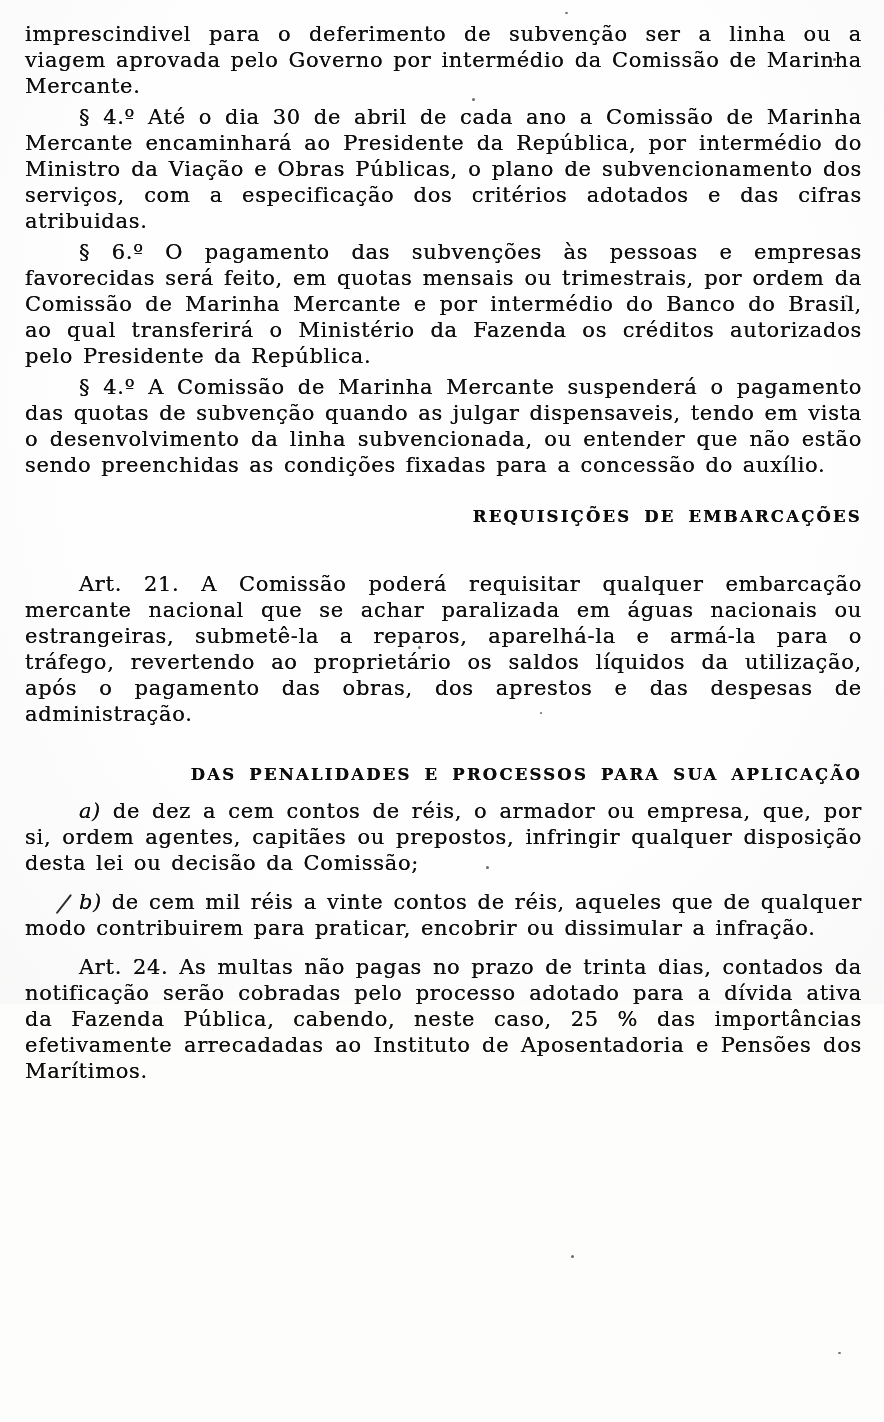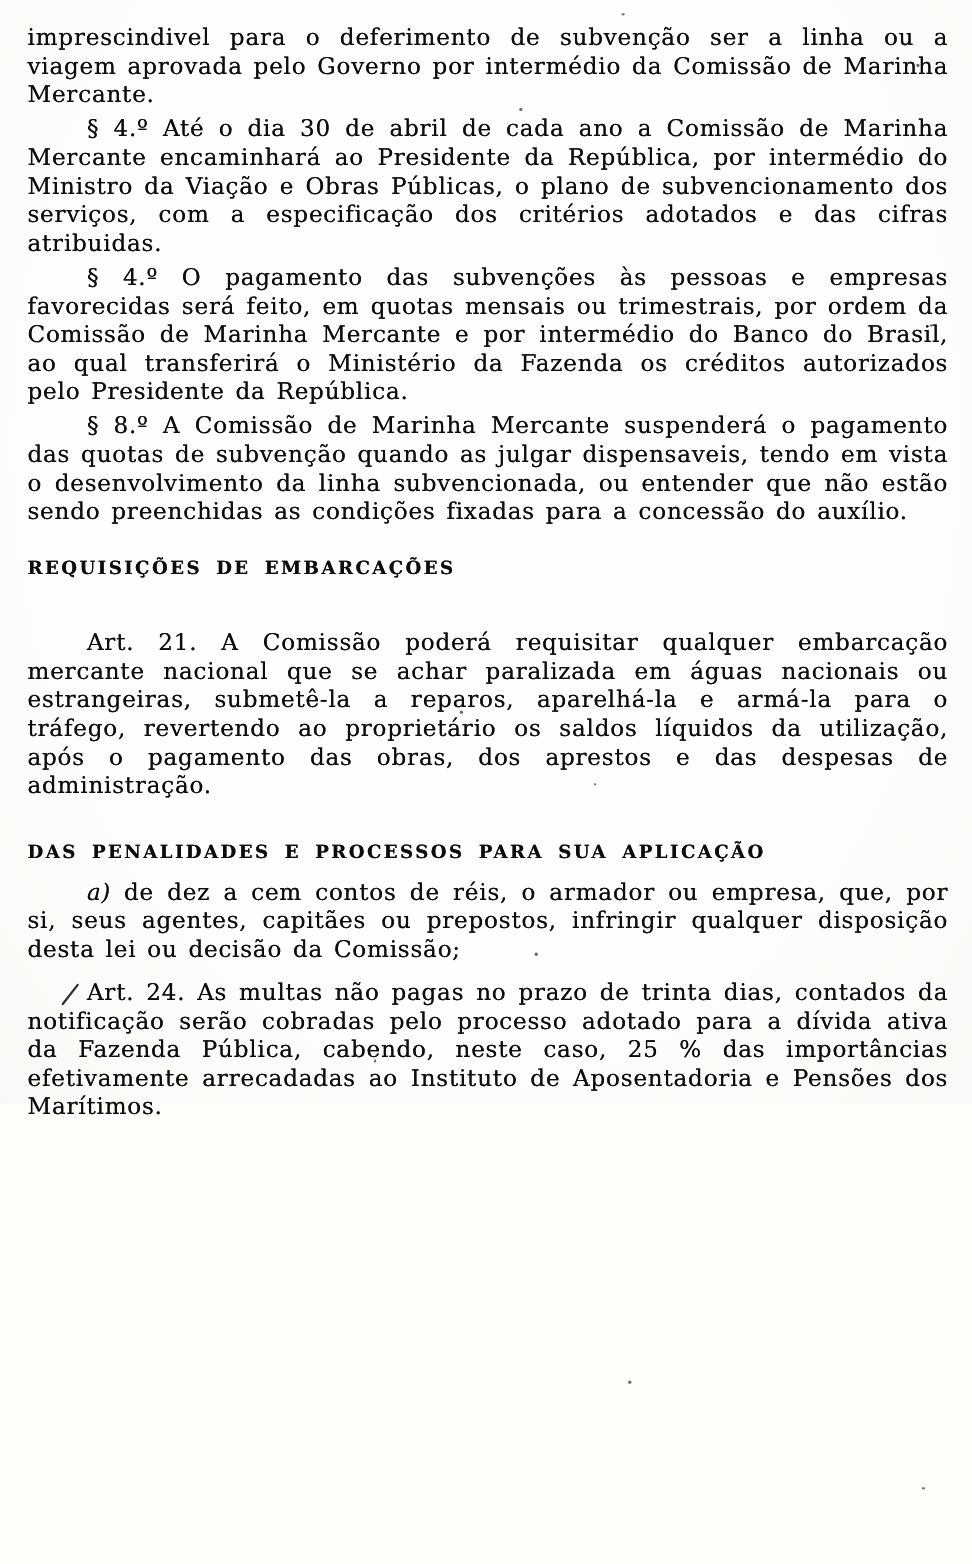--- a/index.html
+++ b/index.html
@@ -35,21 +35,21 @@
   .gap-md  { margin-top: 13px; }
   .gap-lg  { margin-top: 24px; }
   .section-heading {
     margin: 0;
     font-family: "DejaVu Serif", "Liberation Serif", serif;
     font-weight: bold;
     font-size: 16.5px;
     line-height: 20px;
     letter-spacing: 2.2px;
     word-spacing: 5px;
-    text-align: left;
+    text-align: right;
     text-indent: 0;
   }
   .heading-1 { margin-top: 29px; margin-bottom: 44px; }
   .heading-2 { margin-top: 38px; }
   .item-marker { font-style: italic; letter-spacing: 0.5px; }
   
   .speck {
     position: absolute;
     background: #1b1b1b;
     border-radius: 50%;
@@ -69,35 +69,36 @@
 </style>
 </head>
 <body>
 
 <main class="page">
 
   <p class="body">imprescindivel para o deferimento de subvenção ser a linha ou a viagem aprovada pelo Governo por intermédio da Comissão de Marinha Mercante.</p>
 
   <p class="body indent gap-xs">§ 4.º Até o dia 30 de abril de cada ano a Comissão de Marinha Mercante encaminhará ao Presidente da República, por intermédio do Ministro da Viação e Obras Públicas, o plano de subvencionamento dos serviços, com a especificação dos critérios adotados e das cifras atribuidas.</p>
 
-  <p class="body indent gap-xs">§ 4.º O pagamento das subvenções às pessoas e empresas favorecidas será feito, em quotas mensais ou trimestrais, por ordem da Comissão de Marinha Mercante e por intermédio do Banco do Brasil, ao qual transferirá o Ministério da Fazenda os créditos autorizados pelo Presidente da República.</p>
+  <p class="body indent gap-xs">§ 6.º O pagamento das subvenções às pessoas e empresas favorecidas será feito, em quotas mensais ou trimestrais, por ordem da Comissão de Marinha Mercante e por intermédio do Banco do Brasil, ao qual transferirá o Ministério da Fazenda os créditos autorizados pelo Presidente da República.</p>
 
-  <p class="body indent gap-xs">§ 8.º A Comissão de Marinha Mercante suspenderá o pagamento das quotas de subvenção quando as julgar dispensaveis, tendo em vista o desenvolvimento da linha subvencionada, ou entender que não estão sendo preenchidas as condições fixadas para a concessão do auxílio.</p>
+  <p class="body indent gap-xs">§ 4.º A Comissão de Marinha Mercante suspenderá o pagamento das quotas de subvenção quando as julgar dispensaveis, tendo em vista o desenvolvimento da linha subvencionada, ou entender que não estão sendo preenchidas as condições fixadas para a concessão do auxílio.</p>
 
 
 
   <h2 class="section-heading heading-1">REQUISIÇÕES DE EMBARCAÇÕES</h2>
 
   <p class="body indent">Art. 21. A Comissão poderá requisitar qualquer embarcação mercante nacional que se achar paralizada em águas nacionais ou estrangeiras, submetê-la a reparos, aparelhá-la e armá-la para o tráfego, revertendo ao proprietário os saldos líquidos da utilização, após o pagamento das obras, dos aprestos e das despesas de administração.</p>
 
   <h2 class="section-heading heading-2">DAS PENALIDADES E PROCESSOS PARA SUA APLICAÇÃO</h2>
 
 
-  <p class="body indent gap-md"><em class="item-marker">a)</em> <span>de dez a cem contos de réis, o armador ou empresa, que, por si, seus agentes, capitães ou prepostos, infringir qualquer disposição desta lei ou decisão da Comissão;</span></p>
+  <p class="body indent gap-md"><em class="item-marker">a)</em> <span>de dez a cem contos de réis, o armador ou empresa, que, por si, ordem agentes, capitães ou prepostos, infringir qualquer disposição desta lei ou decisão da Comissão;</span></p>
 
+  <p class="body indent gap-md"><em class="item-marker">b)</em> <span>de cem mil réis a vinte contos de réis, aqueles que de qualquer modo contribuirem para praticar, encobrir ou dissimular a infração.</span></p>
 
 
   <p class="body indent gap-md">Art. 24. As multas não pagas no prazo de trinta dias, contados da notificação serão cobradas pelo processo adotado para a dívida ativa da Fazenda Pública, cabendo, neste caso, 25 % das importâncias efetivamente arrecadadas ao Instituto de Aposentadoria e Pensões dos Marítimos.</p>
 
   <span class="stray-slash"></span>
   <span class="speck" style="left:833px; top:58px;  width:3px; height:3px;"></span>
   <span class="speck" style="left:565px; top:12px;  width:3px; height:2px;"></span>
   <span class="speck" style="left:472px; top:98px;  width:3px; height:3px;"></span>
   <span class="speck" style="left:845px; top:295px; width:3px; height:2px;"></span>
   <span class="speck" style="left:418px; top:646px; width:3px; height:3px;"></span>

